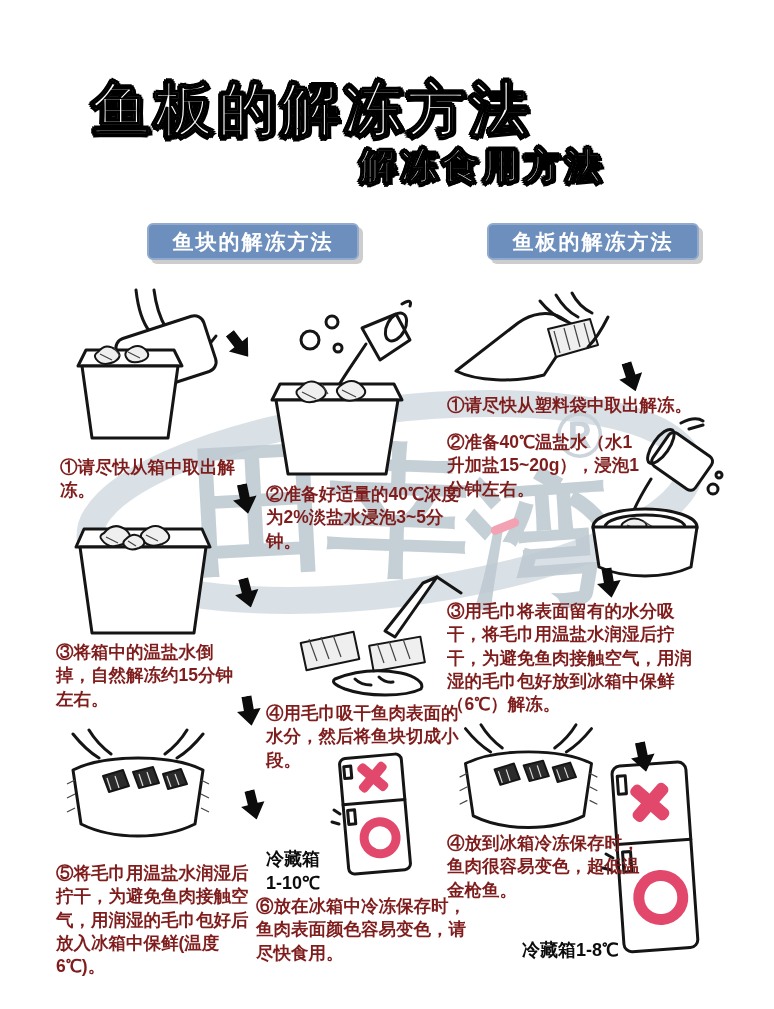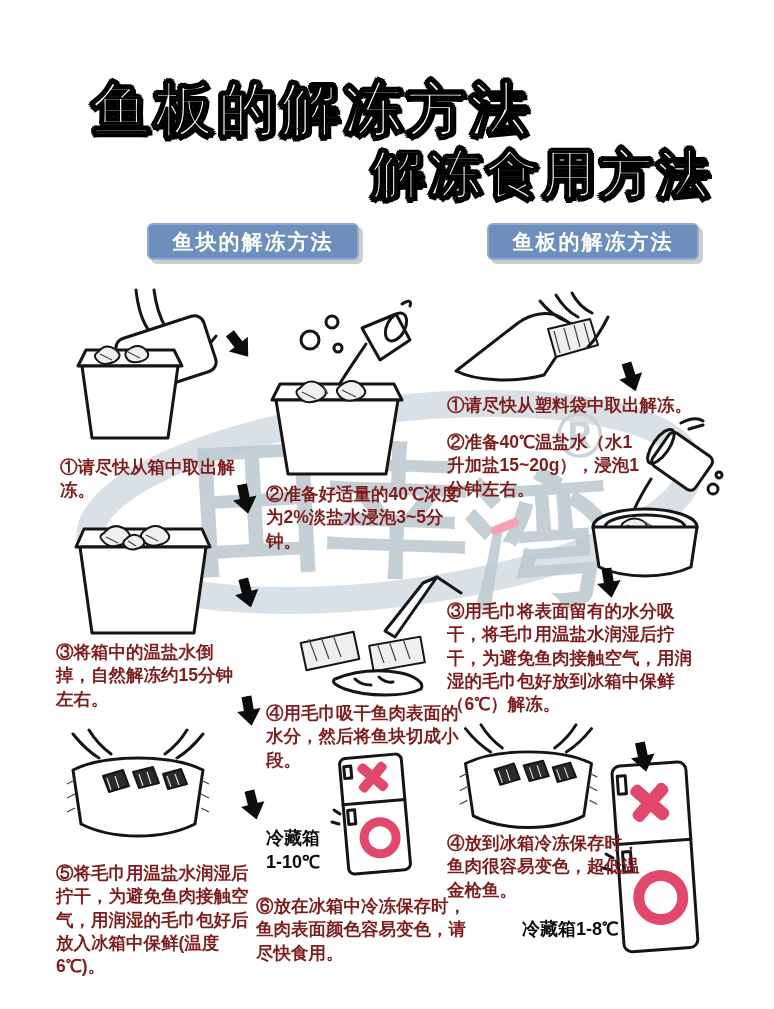--- a/index.html
+++ b/index.html
@@ -11,28 +11,28 @@
   .wm-reg{position:absolute;font-weight:700;color:#c6d0d7;opacity:.9;}
   .wm-pink{position:absolute;width:30px;height:9px;border-radius:5px;background:#f2a2b2;transform:rotate(-22deg);}
   
   .fg{position:absolute;inset:0;z-index:1;}
   .bubble{position:absolute;font-weight:800;color:#fff;letter-spacing:5px;line-height:1;
     text-shadow:3px 0 0 #000,-3px 0 0 #000,0 3px 0 #000,0 -3px 0 #000,
                 2px 2px 0 #000,-2px -2px 0 #000,2px -2px 0 #000,-2px 2px 0 #000,
                 4px 2px 0 #000, -1px 4px 0 #000;
     -webkit-text-stroke:1px #000;}
   .t1{left:92px;top:80px;font-size:58px;}
-  .t2{left:360px;top:148px;font-size:52px;margin-left:12px;}
+  .t2{left:360px;top:148px;font-size:36px;}
   .hdr{position:absolute;width:208px;height:33px;background:#6d8fbe;border:2px solid #92aacd;border-radius:6px;
        box-shadow:4px 4px 0 rgba(145,145,145,.45);color:#fff;font-weight:bold;font-size:21px;
        text-align:center;line-height:33px;letter-spacing:2px;}
   .hdr-l{left:147px;top:223px;}
   .hdr-r{left:487px;top:223px;}
   .step{position:absolute;font-weight:bold;font-size:17.5px;line-height:1.33;color:#7f1d1d;}
-  .flabel{position:absolute;font-weight:bold;font-size:18px;line-height:1.35;color:#0c0c0c;}
+  .flabel{position:absolute;font-weight:bold;font-size:18px;line-height:1.35;color:#0c0c0c;margin-top:21px;}
   .ill{position:absolute;}
   .ill svg{display:block;width:100%;height:100%;}
   .arrow{position:absolute;width:26px;height:30px;}
   .ink{stroke:#151515;fill:#ffffff;stroke-width:3;stroke-linejoin:round;stroke-linecap:round;}
   .inkline{stroke:#151515;fill:none;stroke-width:3;stroke-linejoin:round;stroke-linecap:round;}
   .fish{stroke:#151515;fill:#efefef;stroke-width:2;stroke-linejoin:round;}
   .hatch{stroke:#444;stroke-width:1.2;fill:none;}
   .red{fill:#e2486b;}
   .redring{stroke:#e2486b;stroke-width:9;fill:none;}
 </style>

